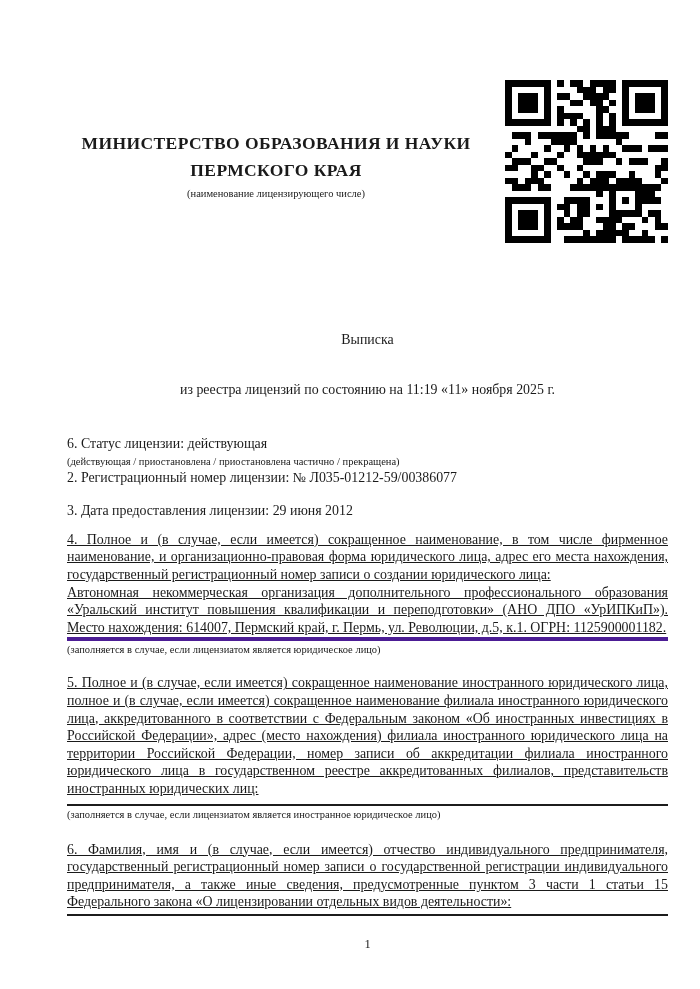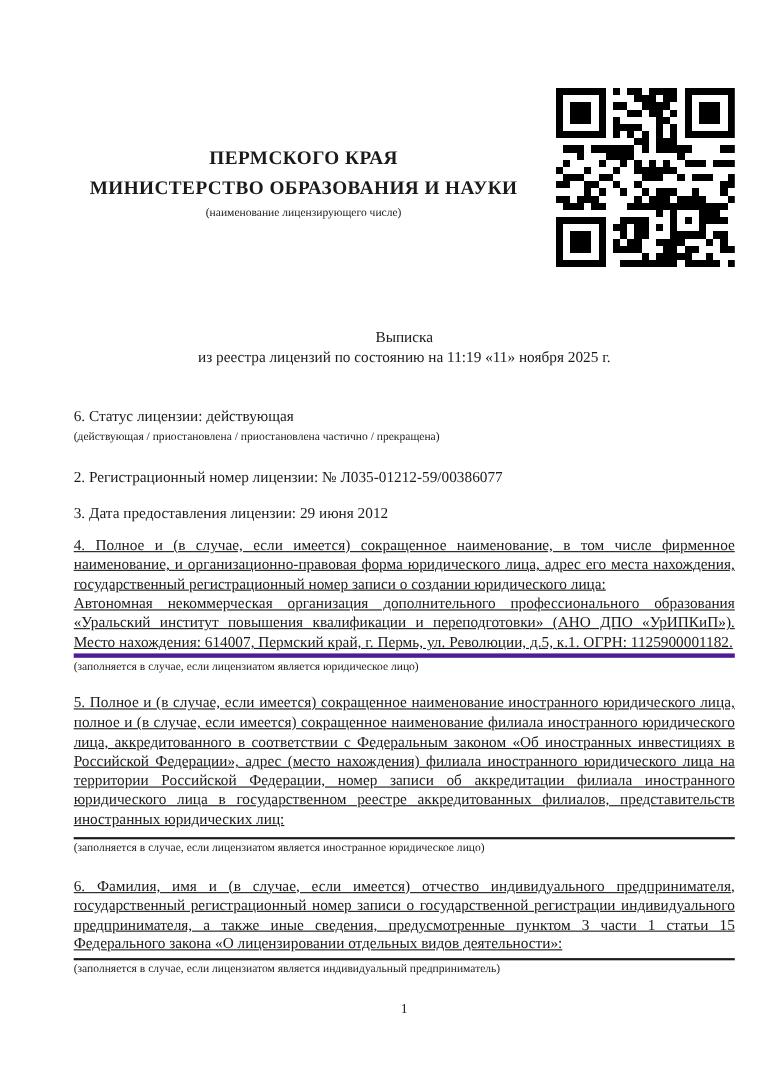--- a/index.html
+++ b/index.html
@@ -43,56 +43,56 @@
   .qr svg { width: 100%; height: 100%; display: block; }
   .body {
     position: absolute;
     left: 67px;
     top: 299px;
     width: 601px;
     font-size: 13.9px;
     line-height: 17.6px;
   }
   .doc-title { text-align: center; }
-  .doc-title div { line-height: 18px; }
+  .doc-title div { line-height: 18px; margin-top: 32px; }
   .just { text-align: justify; text-decoration: underline; }
   .note {
     font-size: 10.5px;
     line-height: 14px;
     text-align: left;
     padding-top: 2px;
   }
   .value-underlined {
     border-bottom: 4px solid #4c1d95;
     padding-bottom: 1px;
   }
   .blank-line { border-bottom: 2px solid #1c1c1c; height: 8px; }
   .blank-line.short { height: 5px; }
   .m36 { margin-top: 36px; }
-  .m21 { margin-top: 21px; }
+  .m21 { }
   .m19 { margin-top: 19px; }
   .m17 { margin-top: 17px; }
   .m16 { margin-top: 16px; }
   .m23 { margin-top: 19px; }
   .m11 { margin-top: 11px; }
   .page-number {
     text-align: center;
     font-size: 12.5px;
     line-height: 16px;
     margin-top: 20px;
   }
 </style>
 </head>
 <body>
 
 <div class="page">
 
   <div class="header-block">
+    <div class="ministry">МИНИСТЕРСТВО ОБРАЗОВАНИЯ И НАУКИ</div>
     <div class="ministry">ПЕРМСКОГО КРАЯ</div>
-    <div class="ministry">МИНИСТЕРСТВО ОБРАЗОВАНИЯ И НАУКИ</div>
     <div class="org-subtitle">(наименование лицензирующего числе)</div>
   </div>
 
   <div class="qr">
     <svg viewBox="0 0 25 25" shape-rendering="crispEdges" fill="#000000" xmlns="http://www.w3.org/2000/svg">
         <rect x="0" y="0" width="1" height="1"></rect>
         <rect x="1" y="0" width="1" height="1"></rect>
         <rect x="2" y="0" width="1" height="1"></rect>
         <rect x="3" y="0" width="1" height="1"></rect>
         <rect x="4" y="0" width="1" height="1"></rect>
@@ -436,20 +436,19 @@
 
     <div class="m17">
       <p class="just">5. Полное и (в случае, если имеется) сокращенное наименование иностранного юридического лица, полное и (в случае, если имеется) сокращенное наименование филиала иностранного юридического лица, аккредитованного в соответствии с Федеральным законом «Об иностранных инвестициях в Российской Федерации», адрес (место нахождения) филиала иностранного юридического лица на территории Российской Федерации, номер записи об аккредитации филиала иностранного юридического лица в государственном реестре аккредитованных филиалов, представительств иностранных юридических лиц:</p>
       <div class="blank-line"></div>
       <p class="note">(заполняется в случае, если лицензиатом является иностранное юридическое лицо)</p>
     </div>
 
     <div class="m23">
       <p class="just">6. Фамилия, имя и (в случае, если имеется) отчество индивидуального предпринимателя, государственный регистрационный номер записи о государственной регистрации индивидуального предпринимателя, а также иные сведения, предусмотренные пунктом 3 части 1 статьи 15 Федерального закона «О лицензировании отдельных видов деятельности»:</p>
       <div class="blank-line short"></div>
-      <p class="note">(заполняется в случае, если лицензиатом является индивидуальный предприниматель)</p>
     </div>
 
 
     <p class="page-number">1</p>
 
   </div>
 </div>
 
 </body></html>

